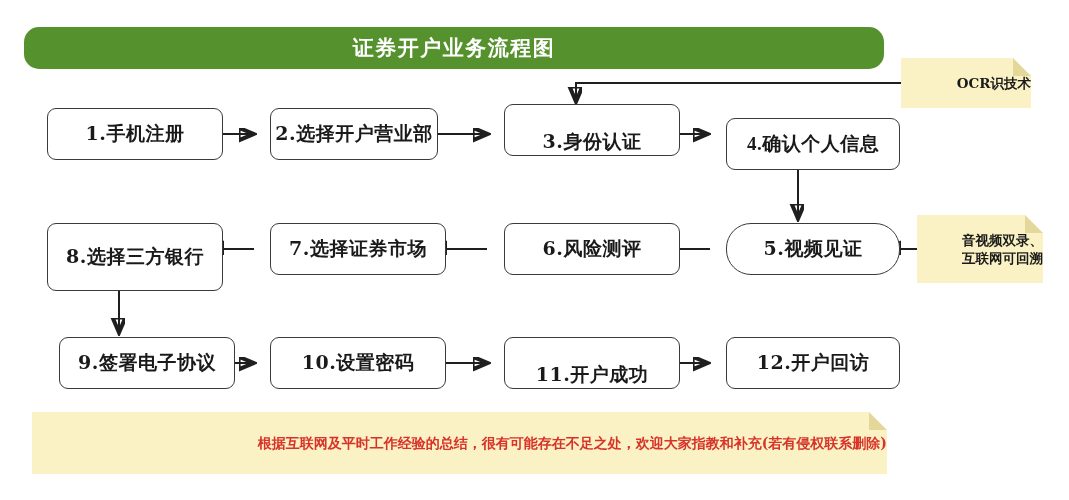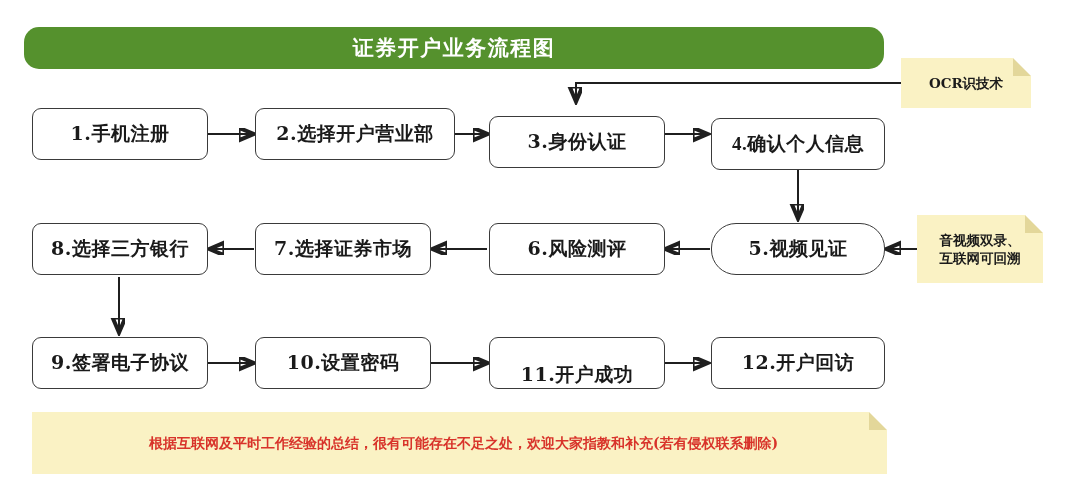--- a/index.html
+++ b/index.html
@@ -49,36 +49,37 @@
     display: flex;
     align-items: center;
     justify-content: center;
     text-align: center;
     color: #1a1a1a;
     font-size: 19px;
     font-weight: bold;
     letter-spacing: 0.5px;
     font-family: "DejaVu Serif", "Liberation Serif", serif;
     z-index: 3;
+    margin-left: 15px;
   }
 
   
   .note {
     position: absolute;
     box-sizing: border-box;
     background: #faf2c4;
     display: flex;
     align-items: center;
     z-index: 2;
   }
   .note .note-body {
     position: relative;
     z-index: 2;
     width: 100%;
-    text-align: center;
+    text-align: right;
     line-height: 1.35;
   }
   .note .fold {
     position: absolute;
     top: 0;
     right: 0;
     width: 0;
     height: 0;
     border-left: 18px solid #e3d79a;
     border-top: 18px solid #ffffff;
@@ -148,44 +149,44 @@
     <line x1="119" y1="277" x2="119" y2="332" marker-end="url(#arrow)"></line>
 
     <line x1="208" y1="363" x2="253" y2="363" marker-end="url(#arrow)"></line>
     <line x1="431" y1="363" x2="487" y2="363" marker-end="url(#arrow)"></line>
     <line x1="664" y1="363" x2="707" y2="363" marker-end="url(#arrow)"></line>
   </svg>
 
   <div class="node" style="left:32px;  top:108px; width:176px; height:52px;">
     <span>1.手机注册</span>
   </div>
-  <div class="node" style="left:255px; top:108px; width:200px; height:52px;">
+  <div class="node" style="left:255px; top:108px; width:168px; height:52px;">
     <span>2.选择开户营业部</span>
   </div>
-  <div class="node" style="left:489px; top:116px; width:176px; height:52px;">
+  <div class="node" style="left:489px; top:104px; width:176px; height:52px;align-items:flex-end;">
     <span>3.身份认证</span>
   </div>
   <div class="node" style="left:711px; top:118px; width:174px; height:52px;font-family:Liberation Serif, serif;">
     <span>4.确认个人信息</span>
   </div>
 
-  <div class="node" style="left:32px;  top:223px; width:176px; height:52px;">
+  <div class="node" style="left:32px;  top:223px; width:176px; height:68px;">
     <span>8.选择三方银行</span>
   </div>
   <div class="node" style="left:255px; top:223px; width:176px; height:52px;">
     <span>7.选择证券市场</span>
   </div>
   <div class="node" style="left:489px; top:223px; width:176px; height:52px;">
     <span>6.风险测评</span>
   </div>
   <div class="node" style="left:711px; top:223px; width:174px; height:52px;border-radius:25px;">
     <span>5.视频见证</span>
   </div>
 
-  <div class="node" style="left:32px;  top:337px; width:176px; height:52px;">
+  <div class="node" style="left:44px;  top:337px; width:176px; height:52px;">
     <span>9.签署电子协议</span>
   </div>
   <div class="node" style="left:255px; top:337px; width:176px; height:52px;">
     <span>10.设置密码</span>
   </div>
   <div class="node" style="left:489px; top:337px; width:176px; height:52px;align-items:flex-end;">
     <span>11.开户成功</span>
   </div>
   <div class="node" style="left:711px; top:337px; width:174px; height:52px;">
     <span>12.开户回访</span>

